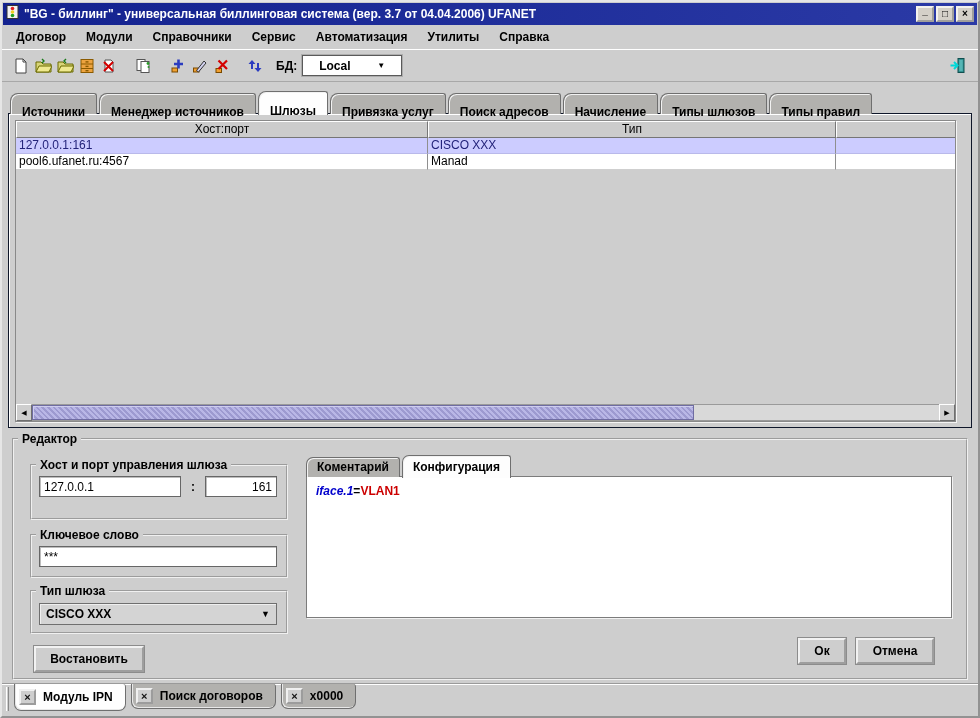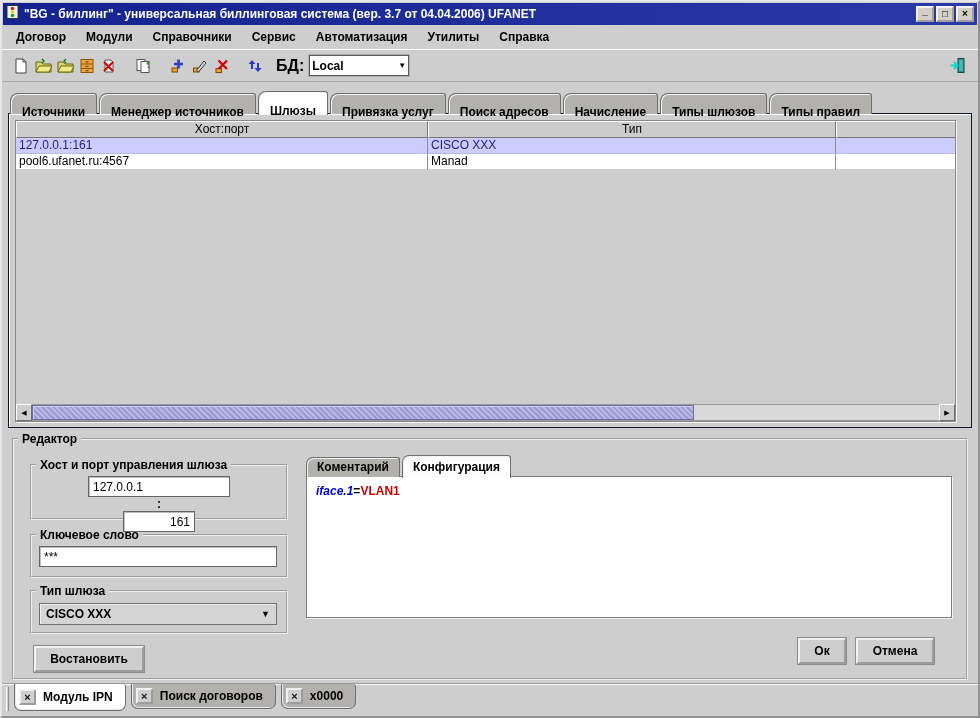--- a/index.html
+++ b/index.html
@@ -25,24 +25,24 @@
              display:flex; align-items:center; padding-left:4px; }
   .menu-item { font-size:12px; font-weight:bold; padding:4px 10px; color:#000; }
 
   
   .toolbar { position:absolute; top:47px; left:0; right:0; height:33px;
              border-top:1px solid #ffffff; border-bottom:1px solid #a8a8a8;
              display:flex; align-items:center; padding-left:8px; }
   .tbtn { width:22px; height:22px; display:flex; align-items:center;
           justify-content:center; }
   .tsep { width:12px; height:1px; }
-  .db-label { font-size:16px; font-weight:bold; margin:0 5px 0 10px; }
+  .db-label { font-size:12px; font-weight:bold; margin:0 5px 0 10px; }
   .db-combo { width:100px; height:21px; background:#fff; border:1px solid #5a5a5a;
               outline:1px solid #adadad; display:flex; align-items:center;
-              font-size:12px; font-weight:bold; padding:0 2px; }
+              font-size:12px; font-weight:bold; padding:0 16px; }
   .db-combo .arrow { margin-left:auto; font-size:8px; }
   .exit-area { margin-left:auto; margin-right:10px; }
 
   
   .tabstrip { position:absolute; top:88px; left:8px; right:8px; height:24px;
               display:flex; align-items:flex-end; }
   .tab { height:21px; line-height:20px; padding:8px 11px; font-size:12px;
          font-weight:bold; background:#b2b1ae; color:#000;
          border:1px solid #6f6f6f; border-bottom:none;
          border-radius:8px 3px 0 0; box-shadow:inset 1px 1px 0 #f2f2f2;
@@ -83,21 +83,21 @@
 
   
   fieldset { border:2px groove #f0f0f0; }
   legend { font-size:12px; font-weight:bold; padding:0 4px; margin-left:4px; }
   .editor { position:absolute; left:10px; right:10px; top:430px; height:248px; }
 
   .group { position:absolute; }
   .g-host { left:16px; top:12px; width:258px; height:62px; }
   .g-key  { left:16px; top:82px; width:258px; height:50px; }
   .g-type { left:16px; top:138px; width:258px; height:50px; }
-  .host-row { display:flex; align-items:center; padding:4px 7px 0 7px;flex-direction:column; }
+  .host-row { display:flex; align-items:center; padding:4px 7px 0 7px; }
   .tfield { height:21px; background:#fff; border:1px solid #666;
             box-shadow:inset 1px 1px 0 #bdbdbd; font-size:12px; padding:0 4px;
             font-family:"Liberation Sans", sans-serif; color:#000; }
   .f-host { width:142px; }
   .colon { font-weight:bold; margin:0 10px; font-size:12px; }
   .f-port { width:72px; text-align:right; }
   .f-key { width:238px; margin:4px 0 0 7px; }
   .combo { margin:5px 7px 0 7px; width:238px; height:22px; background:#d4d4d4;
            border:1px solid #6f6f6f; box-shadow:inset 1px 1px 0 #efefef;
            display:flex; align-items:center; font-size:12px; font-weight:bold;

